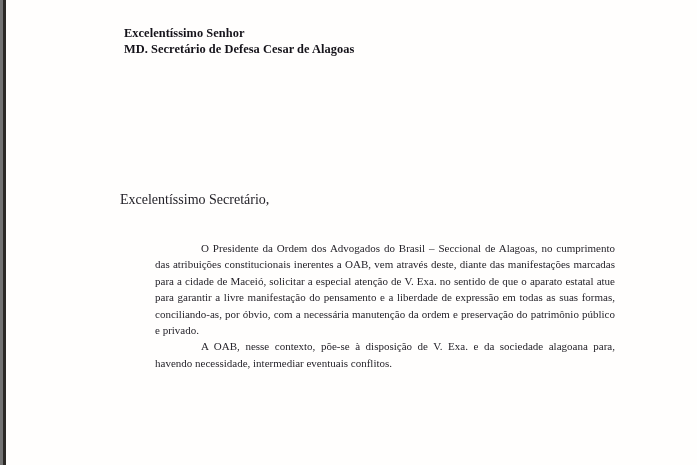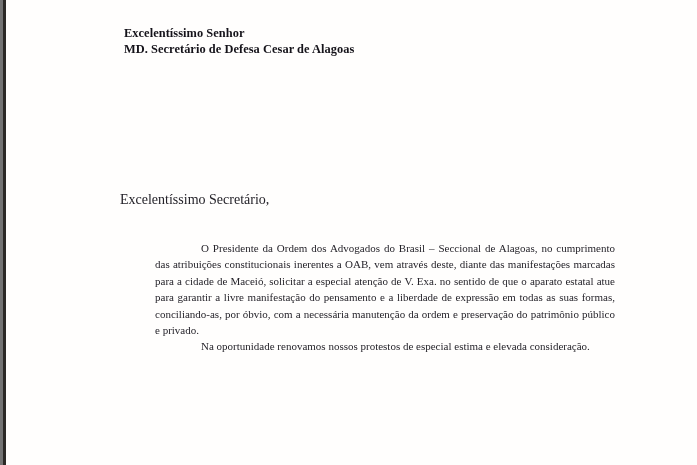--- a/index.html
+++ b/index.html
@@ -121,17 +121,17 @@
 
     <div id="addressee-block">
       <div class="addr-line">Excelentíssimo Senhor</div>
       <div class="addr-line">MD. Secretário de Defesa Cesar de Alagoas</div>
     </div>
 
     <div id="salutation">Excelentíssimo Secretário,</div>
 
     <div id="body-text">
       <p class="normal-last">O Presidente da Ordem dos Advogados do Brasil – Seccional de Alagoas, no cumprimento das atribuições constitucionais inerentes a OAB, vem através deste, diante das manifestações marcadas para a cidade de Maceió, solicitar a especial atenção de V. Exa. no sentido de que o aparato estatal atue para garantir a livre manifestação do pensamento e a liberdade de expressão em todas as suas formas, conciliando-as, por óbvio, com a necessária manutenção da ordem e preservação do patrimônio público e privado.</p>
-      <p class="normal-last">Na oportunidade renovamos nossos protestos de especial estima e elevada consideração.</p>
+      <p class="normal-last">A OAB, nesse contexto, põe-se à disposição de V. Exa. e da sociedade alagoana para, havendo necessidade, intermediar eventuais conflitos.</p>
     </div>
 
   </div>
 </div>
 
 </body></html>

